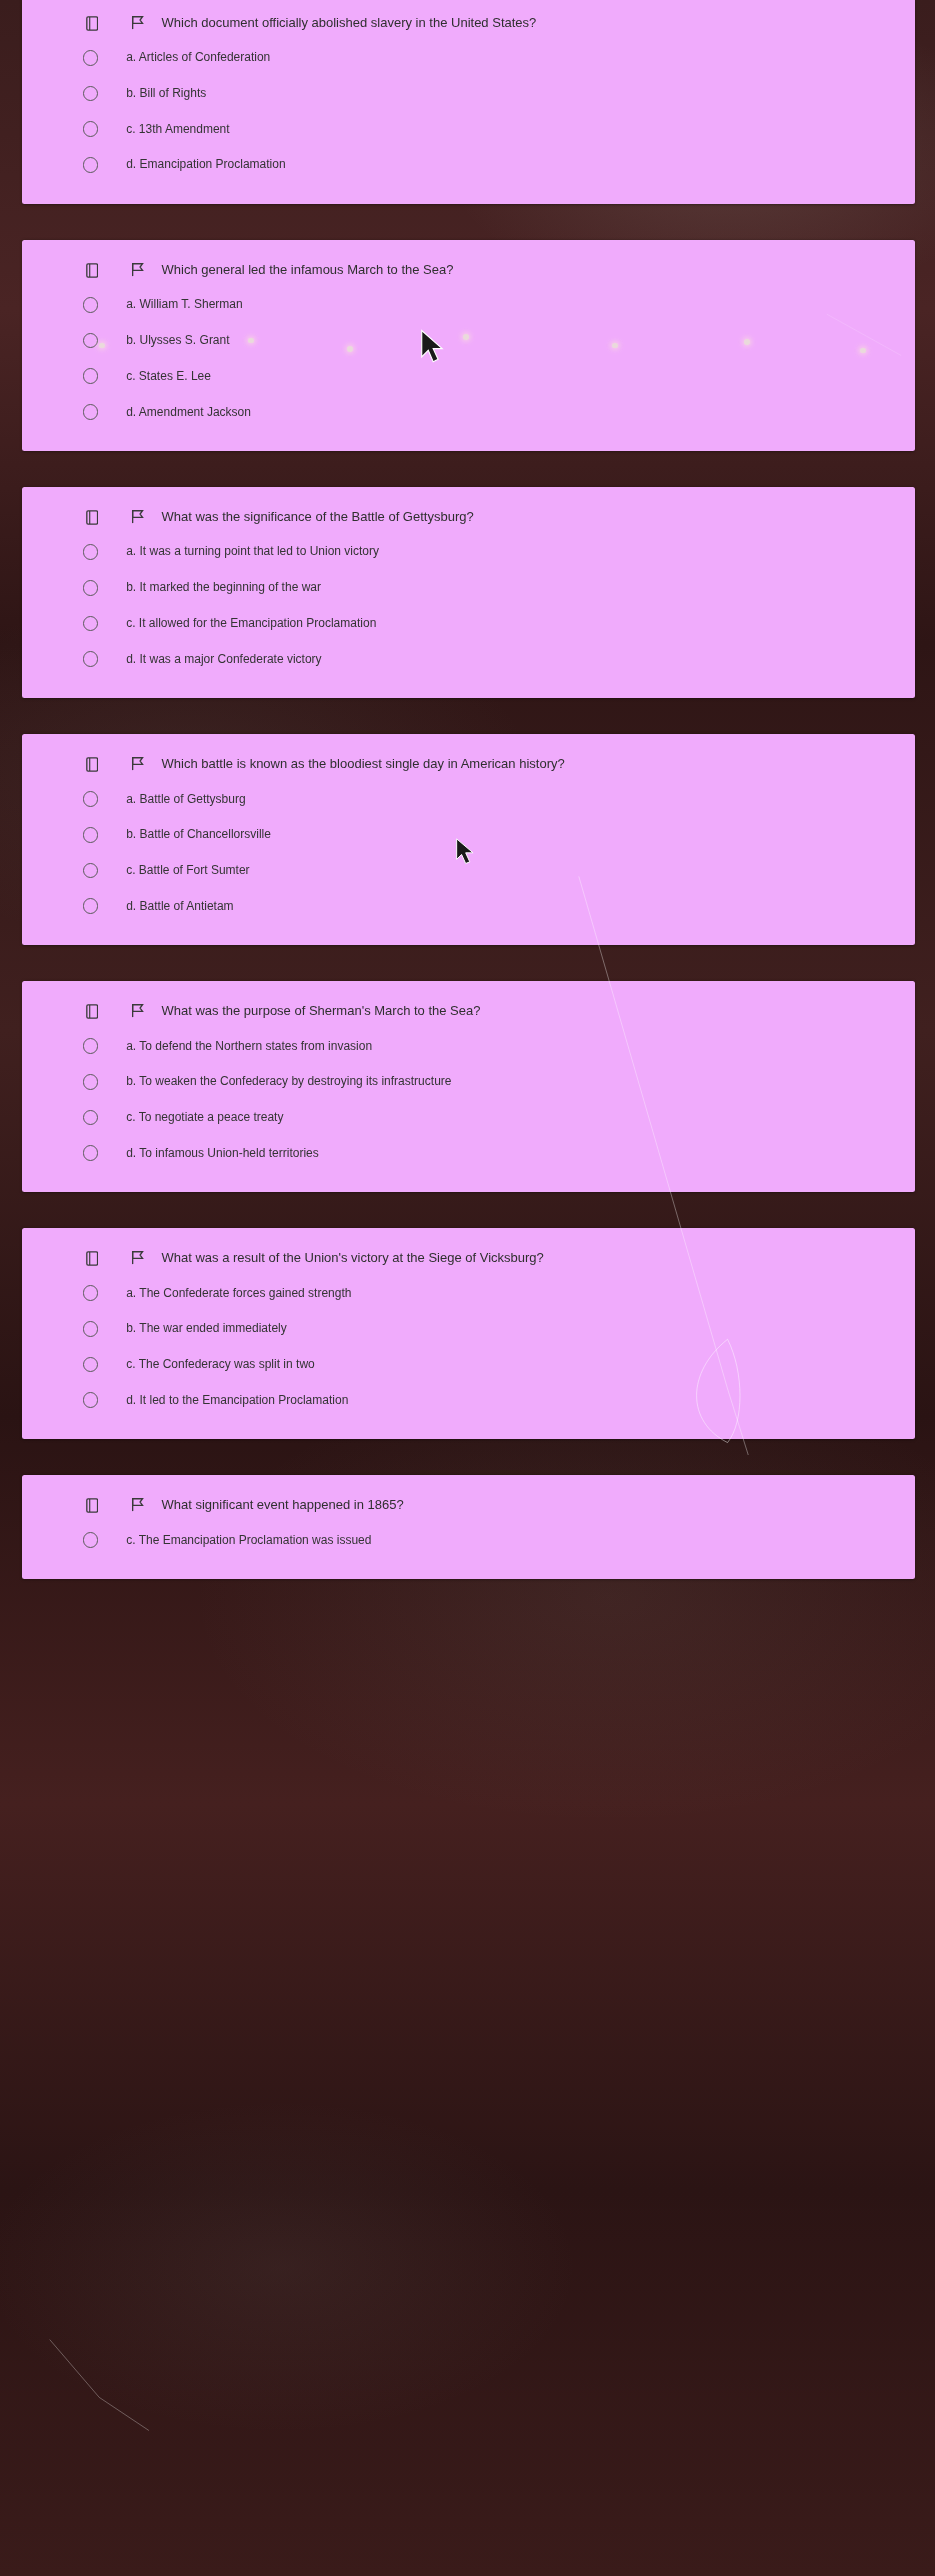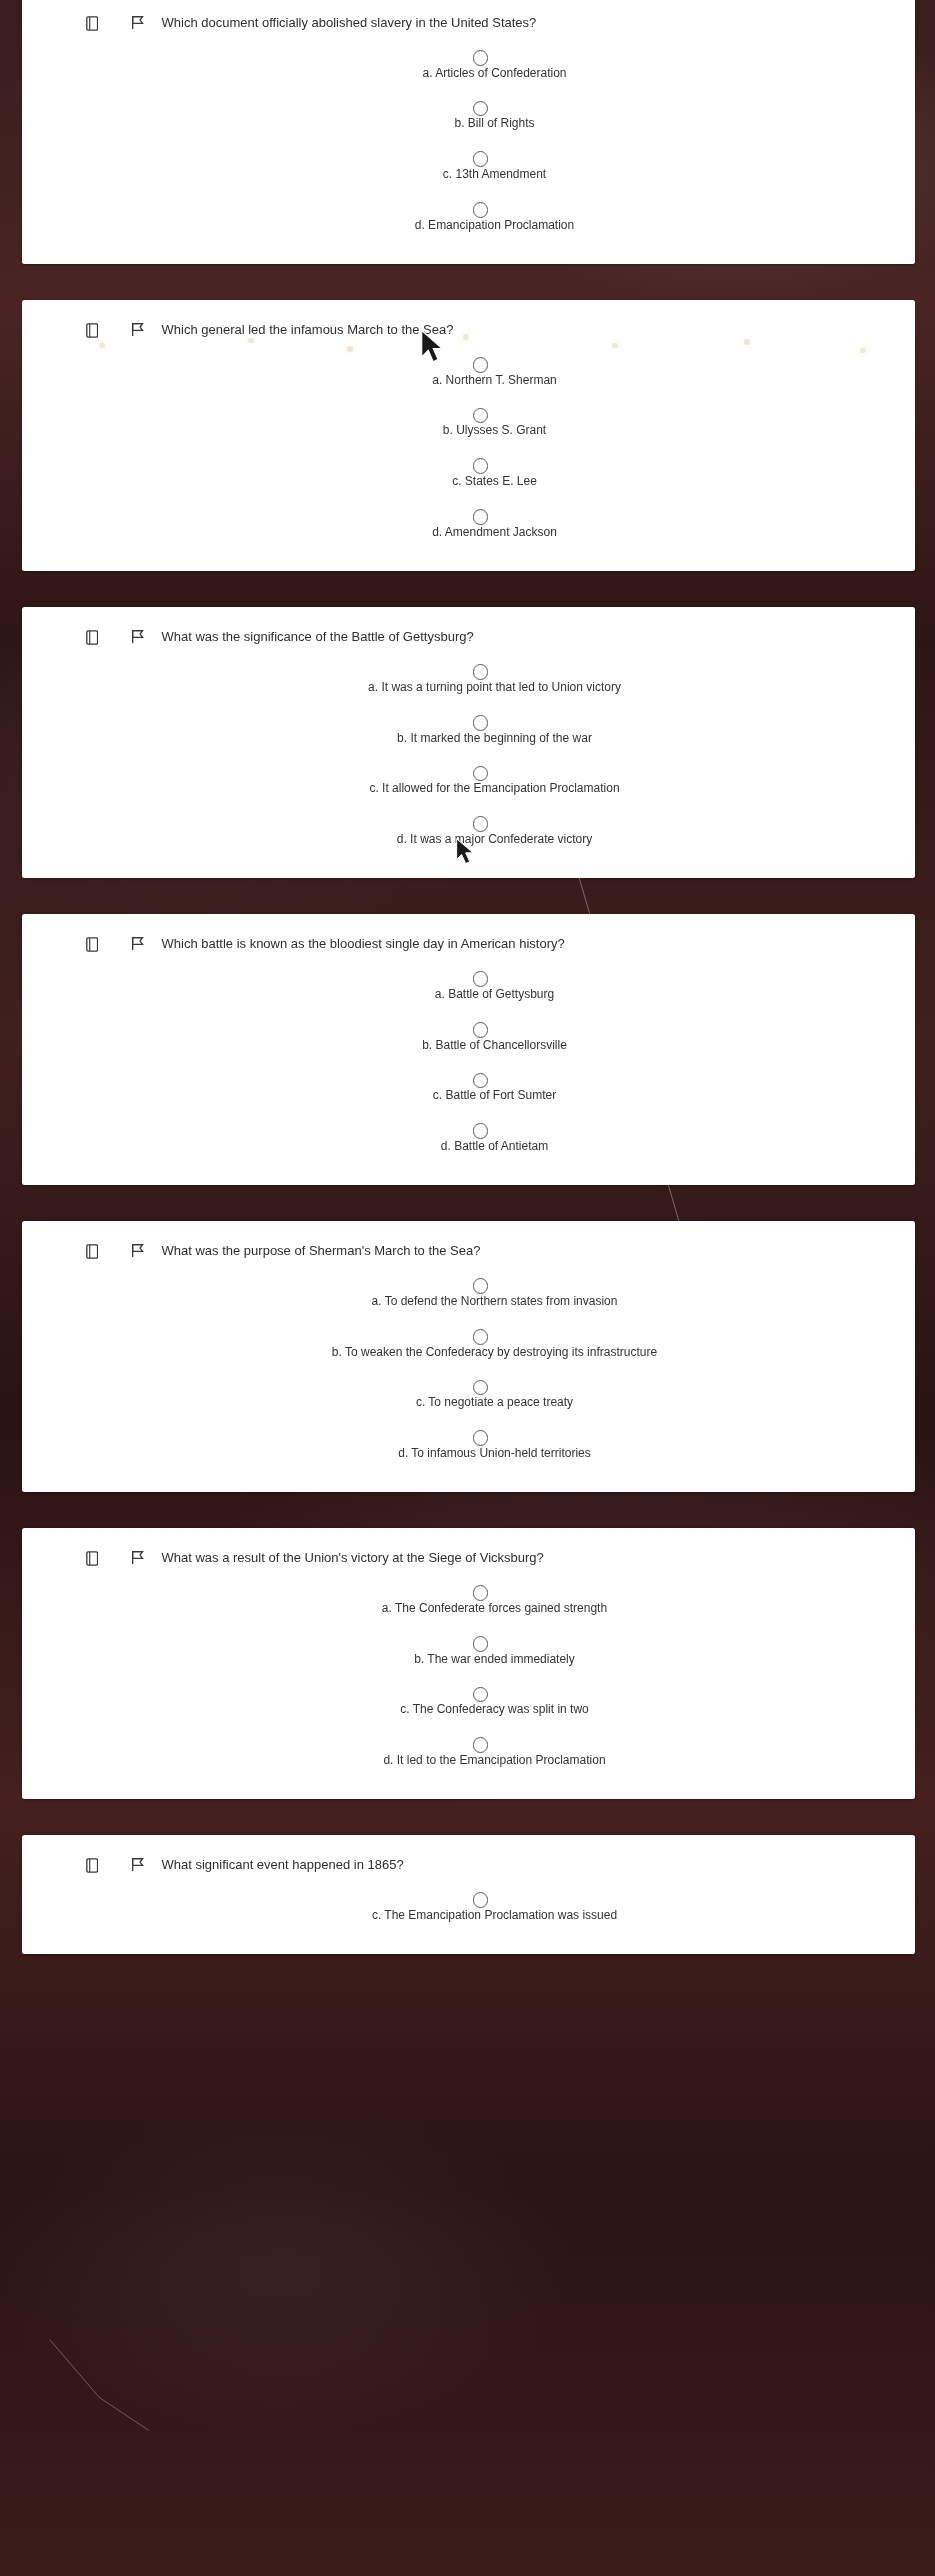--- a/index.html
+++ b/index.html
@@ -28,21 +28,21 @@
       radial-gradient(ellipse 413px 231px at 30% 88%, rgba(140,130,125,0.10), rgba(0,0,0,0) 72%);
     pointer-events: none;
     z-index: 0;
   }
   .deck {
     position: relative;
     z-index: 1;
     padding: 0 0 33px 0;
   }
   .card {
-    background: #ffffff;
+    background: #f0abfc;
     margin: 0 21.5px 36px 21.5px;
     padding: 15px 0 21.5px 0;
     border-radius: 2.5px;
     box-shadow: 0 0.8px 2.5px rgba(0,0,0,0.35);
     position: relative;
   }
   .card.first {
     margin-top: 0;
     border-top-left-radius: 0;
     border-top-right-radius: 0;
@@ -75,21 +75,20 @@
     color: #2f2f2f;
     margin-left: 76px;
     font-weight: 400;
   }
   .opt-row {
     display: flex;
     align-items: center;
     gap: 0;
     padding: 10px 36px 10px 61px;
     position: relative;
-    flex-direction: column;
   }
   .radio {
     width: 15.7px;
     height: 15.7px;
     border: 1.7px solid #5a5a5a;
     border-radius: 50%;
     flex: 0 0 auto;
     background: transparent;
     box-sizing: border-box;
   }
@@ -183,21 +182,21 @@
             <line x1="4.5" y1="1" x2="4.5" y2="17" stroke="#3a3a3a" stroke-width="1.4"></line>
           </svg></span>
         <span class="icon-flag"><svg viewBox="0 0 16 18" width="13.2" height="15">
             <path d="M2 2 H14 L11 6 L14 10 H2 Z" fill="none" stroke="#3a3a3a" stroke-width="1.6"></path>
             <line x1="2" y1="2" x2="2" y2="17" stroke="#3a3a3a" stroke-width="1.6"></line>
           </svg></span>
         <div class="q-text">Which general led the infamous March to the Sea?</div>
       </div>
       <div class="opt-row">
         <span class="radio"></span>
-        <span class="opt-text">a. Northern T. Sherman</span>
+        <span class="opt-text">a. William T. Sherman</span>
       </div>
       <div class="opt-row">
         <span class="radio"></span>
         <span class="opt-text">b. Ulysses S. Grant</span>
       </div>
       <div class="opt-row">
         <span class="radio"></span>
         <span class="opt-text">c. States E. Lee</span>
       </div>
       <div class="opt-row">

